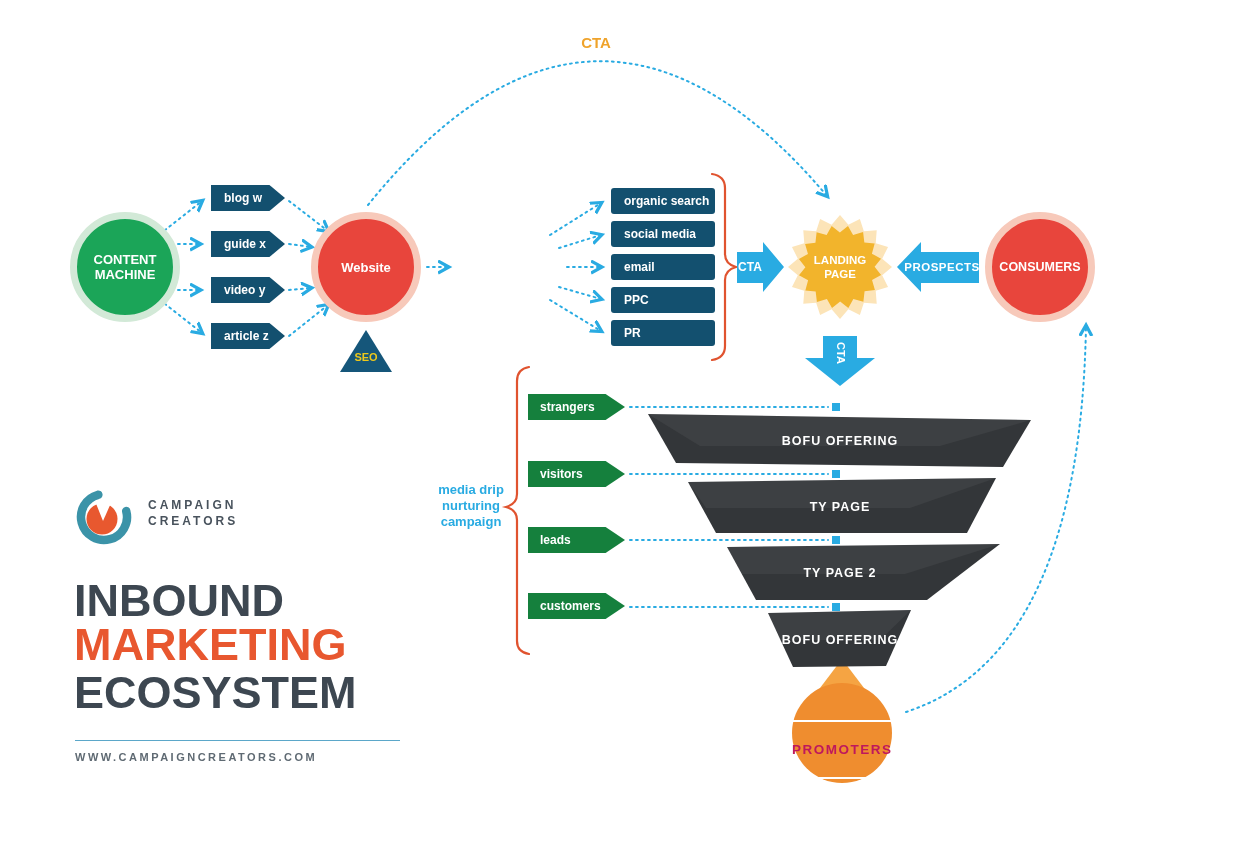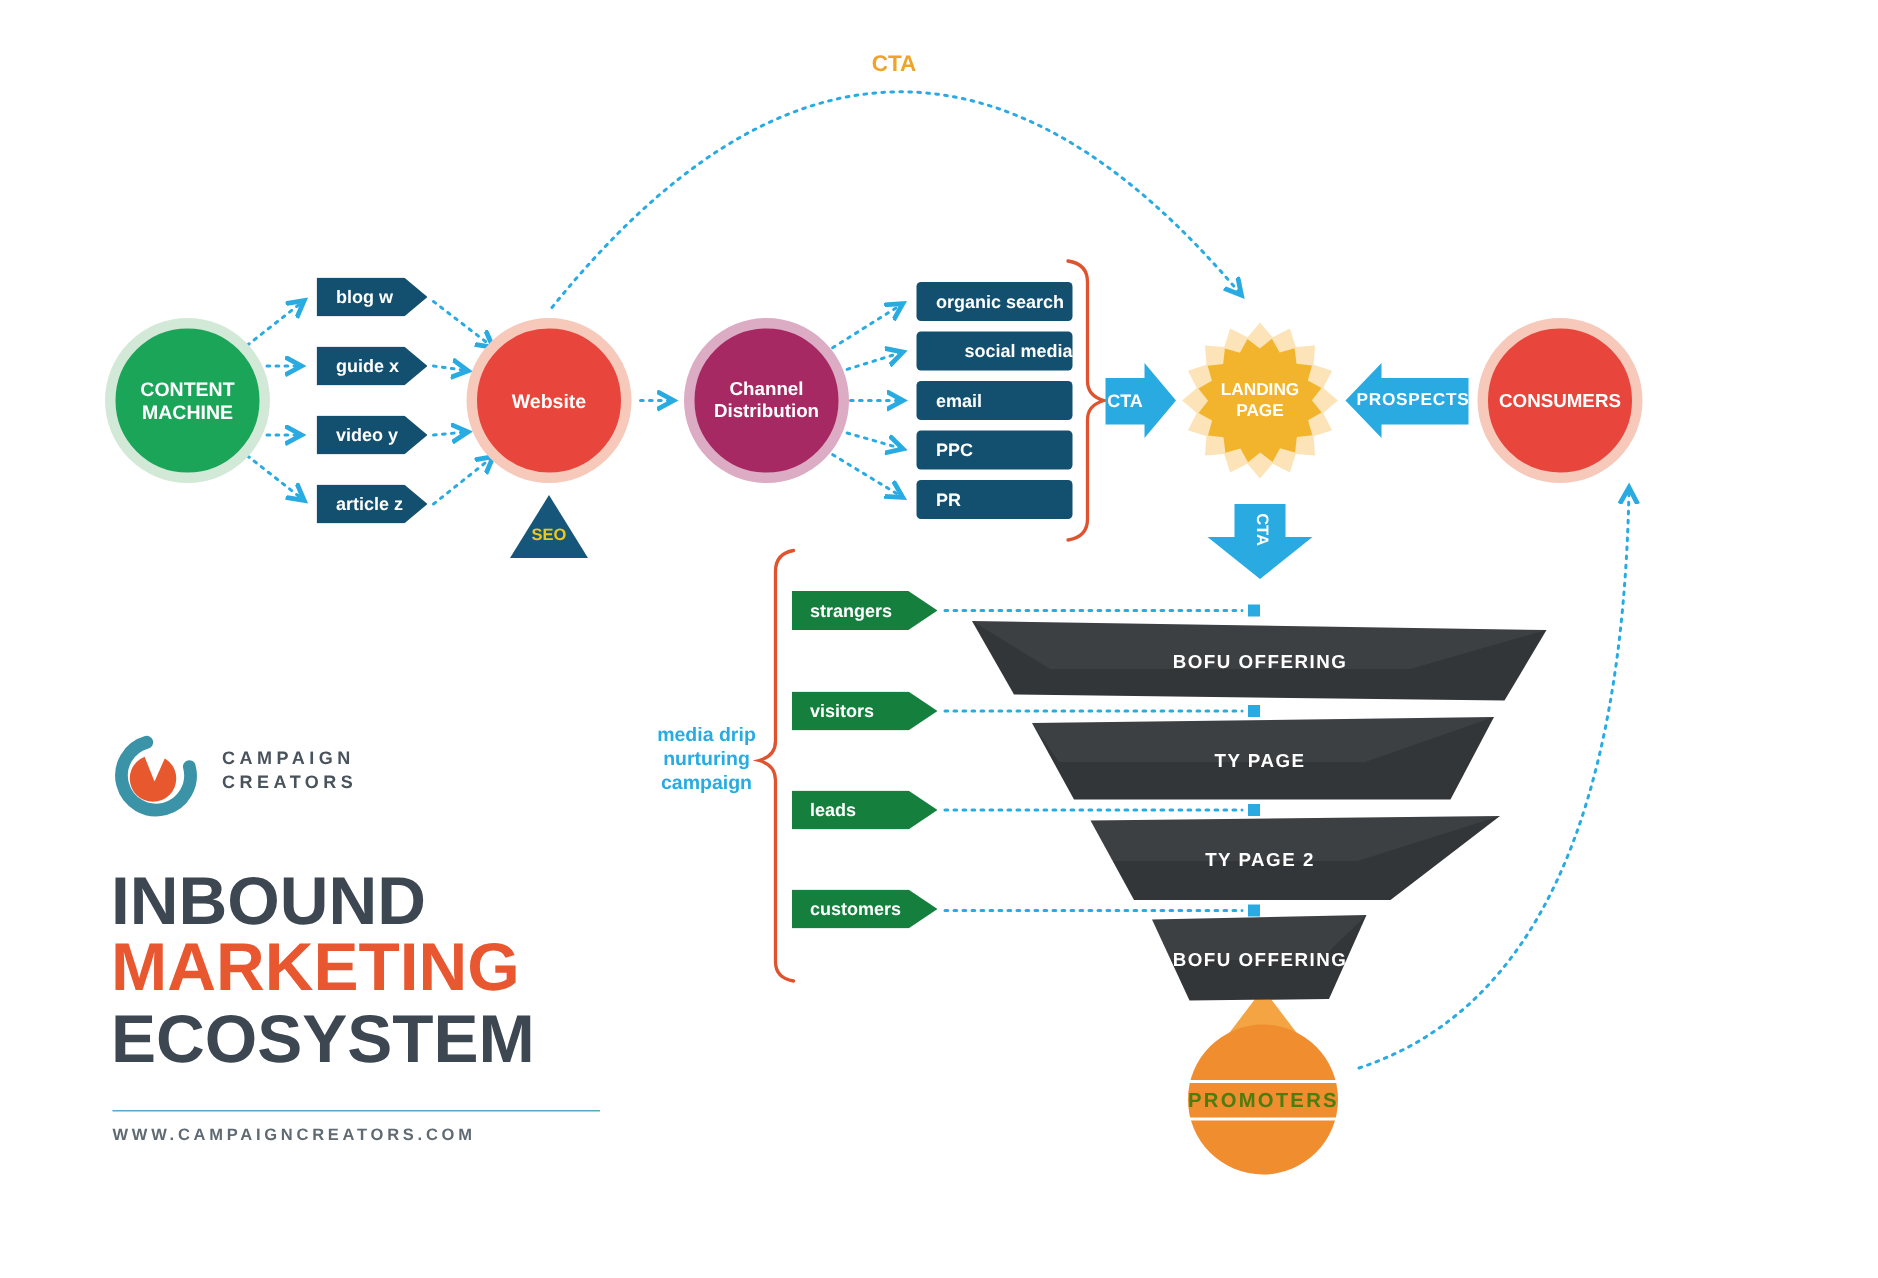--- a/index.html
+++ b/index.html
@@ -20,22 +20,22 @@
              border-radius:3px;}
   .tag-blue{position:absolute;left:528px;width:97px;height:26px;background:#15803d;color:#fff;
             font-size:12px;font-weight:bold;line-height:26px;padding-left:12px;box-sizing:border-box;
             clip-path:polygon(0 0,80% 0,100% 50%,80% 100%,0 100%);}
   .lbl{position:absolute;color:#fff;font-weight:bold;text-align:center;}
   .funnel-lbl{left:740px;width:200px;font-size:12.5px;letter-spacing:1px;}
   .drip{position:absolute;left:424px;top:482px;width:94px;text-align:center;color:#29abe2;
         font-size:13px;font-weight:bold;line-height:16px;}
   .drip span{display:block;}
   .promoters{position:absolute;left:790px;top:720px;width:104px;text-align:center;}
-  .promoters span{display:inline-block;color:#4d7c0f;font-weight:bold;font-size:13.5px;letter-spacing:1.5px;
-        border-top:2px solid #fff;border-bottom:2px solid #fff;padding:4px 2px;}
+  .promoters span{display:inline-block;color:#be185d;font-weight:bold;font-size:13.5px;letter-spacing:1.5px;
+        border-top:2px solid #fff;border-bottom:2px solid #fff;padding:20px 2px;}
   .logo-text{position:absolute;left:148px;top:497px;color:#49535d;font-size:12px;font-weight:bold;
         letter-spacing:3px;line-height:16px;}
   .title-line{position:absolute;left:74px;color:#3d4751;font-size:45px;font-weight:800;
         line-height:1;letter-spacing:0;}
   .title-orange{color:#e8572f;}
   .divider{position:absolute;left:75px;top:740px;width:325px;height:1px;background:#5ba7c9;}
   .url{position:absolute;left:75px;top:751px;color:#5f6a73;font-size:11px;font-weight:bold;
        letter-spacing:2.5px;}
   .rot90{transform:rotate(90deg);}
 </style>
@@ -127,34 +127,31 @@
       <polygon points="95,501 111,503 103,521" fill="#ffffff"></polygon>
     </g>
   </svg>
 
   <div class="circle c-green" style="left:70px;top:212px;">
     <span style="width:80px;">CONTENT MACHINE</span>
   </div>
   <div class="circle c-red" style="left:311px;top:212px;">
     <span>Website</span>
   </div>
-  <div class="circle c-magenta" style="left:456px;top:212px;font-size:12.5px;">
-    <span style="width:76px;">Channel Distribution</span>
-  </div>
   <div class="circle c-red" style="left:985px;top:212px;font-size:12.5px;">
     <span>CONSUMERS</span>
   </div>
 
   <div class="tag-navy" style="top:185px;"><span>blog w</span></div>
   <div class="tag-navy" style="top:231px;"><span>guide x</span></div>
   <div class="tag-navy" style="top:277px;"><span>video y</span></div>
   <div class="tag-navy" style="top:323px;"><span>article z</span></div>
 
   <div class="tag-round" style="top:188px;"><span>organic search</span></div>
-  <div class="tag-round" style="top:221px;text-align:right;"><span>social media</span></div>
+  <div class="tag-round" style="top:221px;"><span>social media</span></div>
   <div class="tag-round" style="top:254px;"><span>email</span></div>
   <div class="tag-round" style="top:287px;"><span>PPC</span></div>
   <div class="tag-round" style="top:320px;"><span>PR</span></div>
 
   <div class="tag-blue" style="top:394px;"><span>strangers</span></div>
   <div class="tag-blue" style="top:461px;"><span>visitors</span></div>
   <div class="tag-blue" style="top:527px;"><span>leads</span></div>
   <div class="tag-blue" style="top:593px;"><span>customers</span></div>
 
   <div class="lbl" style="left:574px;top:34px;width:44px;font-size:15px;color:#efa32b;">CTA</div>

